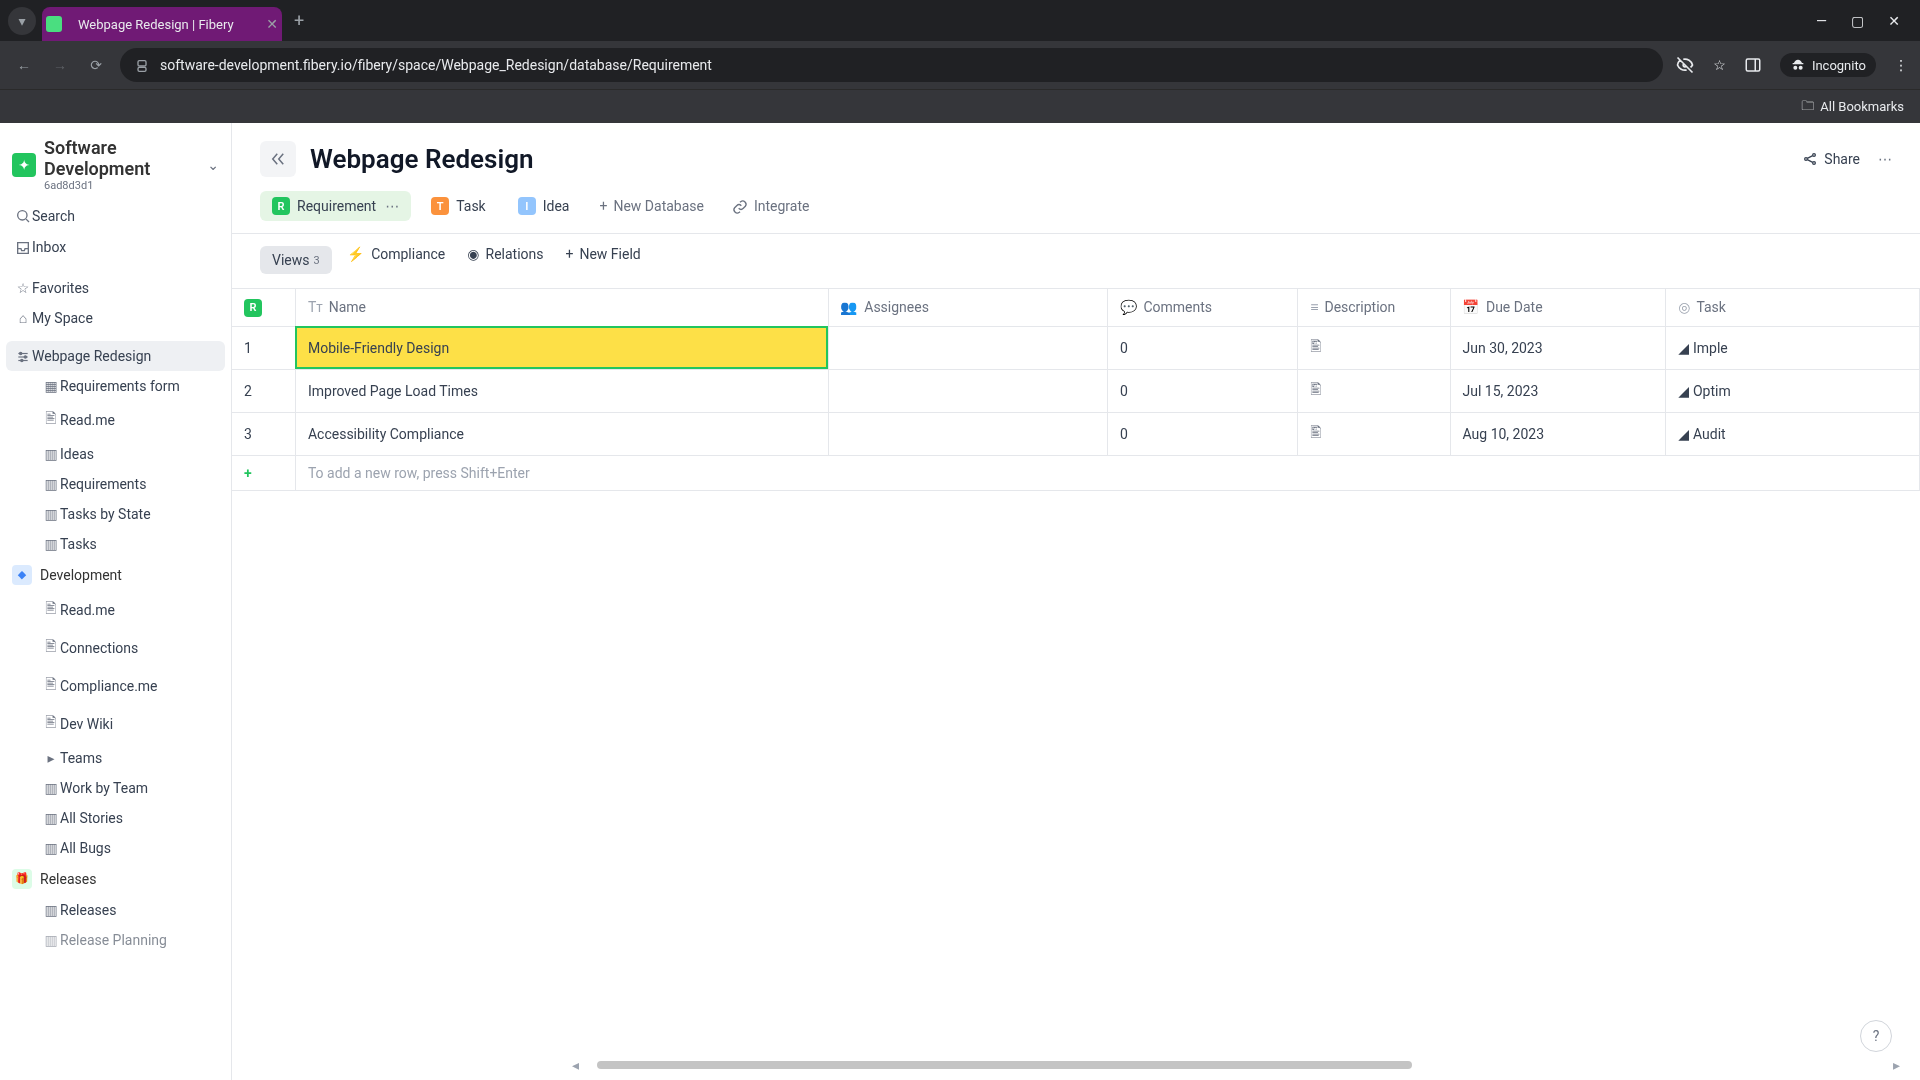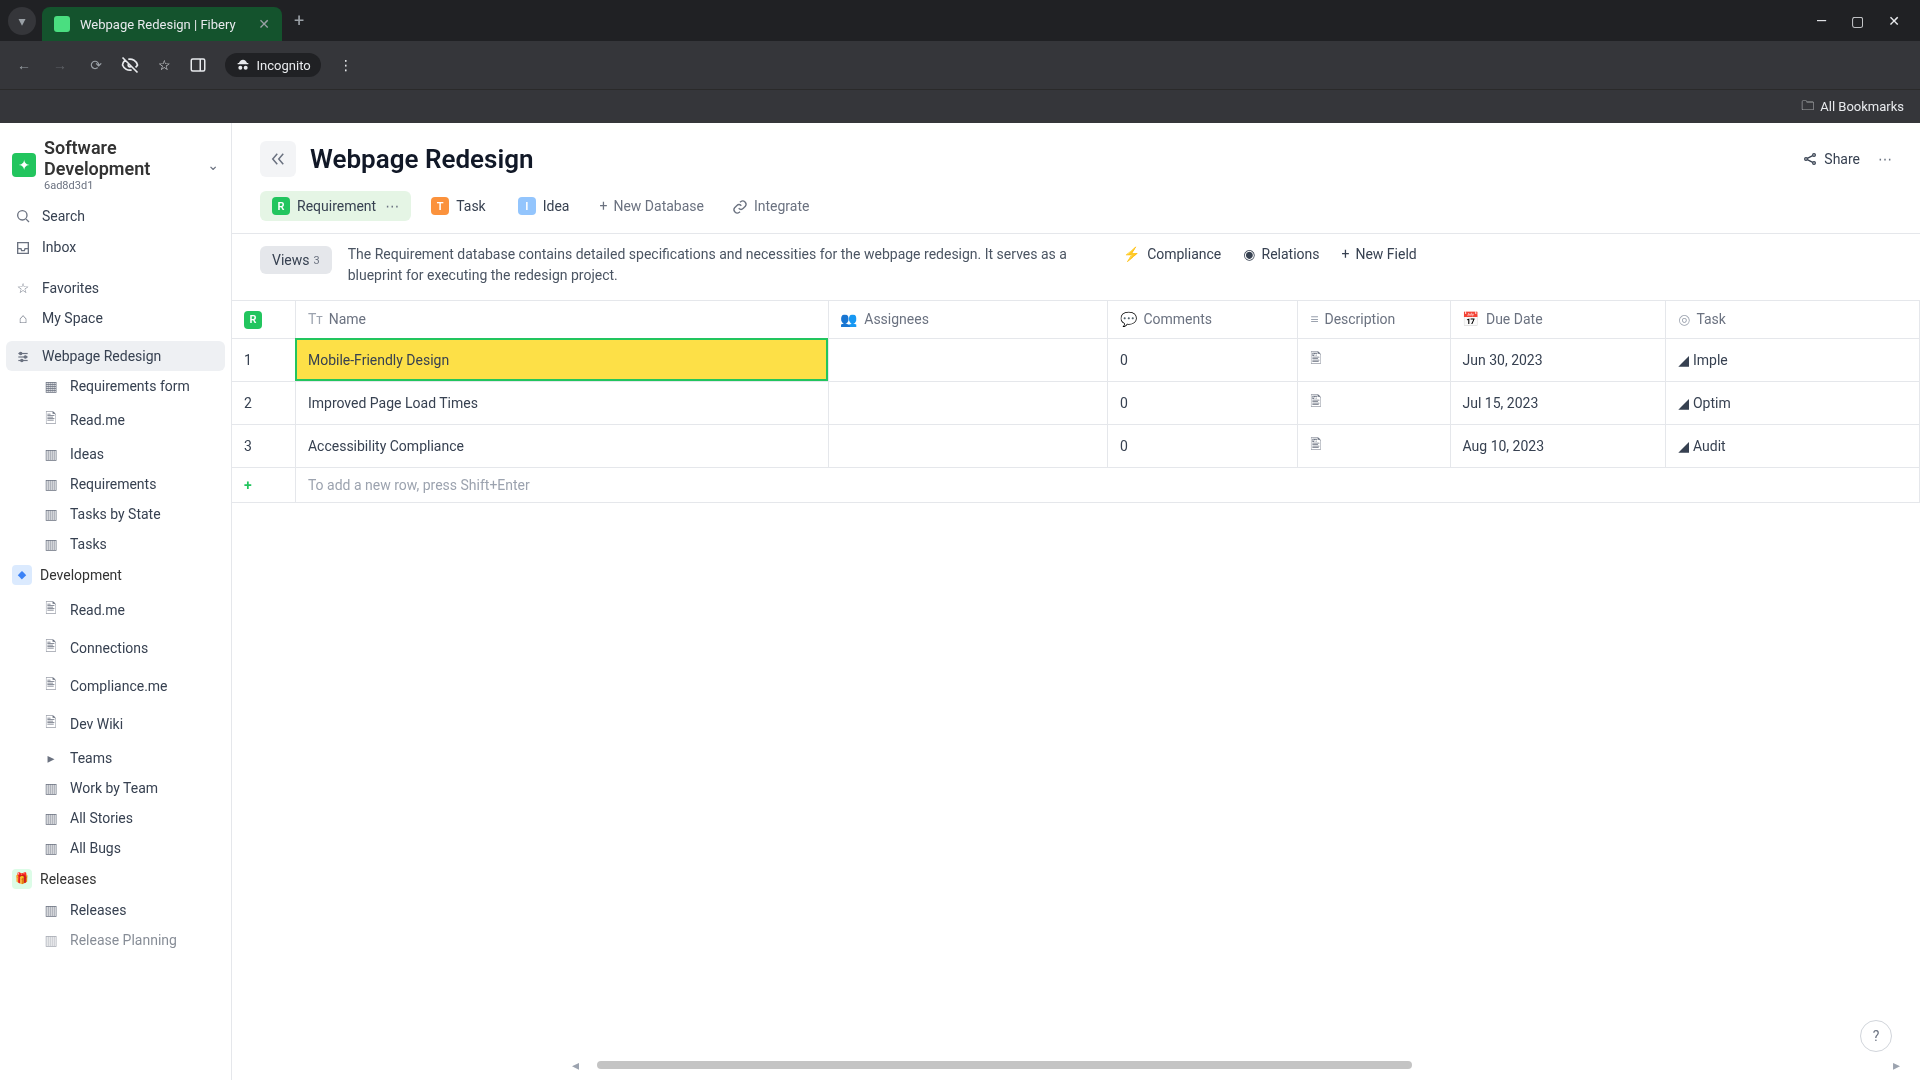--- a/index.html
+++ b/index.html
@@ -1,20 +1,20 @@
 <!DOCTYPE html>
 <html><head>
 <meta charset="utf-8">
 <style>
 *{box-sizing:border-box;margin:0;padding:0;font-family:-apple-system,BlinkMacSystemFont,"Segoe UI",Roboto,sans-serif}
 body{width:1920px;height:1080px;overflow:hidden;background:#2d2d2d;font-size:14px;color:#333}
 .browser-chrome{display:flex;flex-direction:column;height:100%}
 .tab-bar{background:#202124;height:41px;display:flex;align-items:center;padding:0 8px}
 .tab-dropdown{width:28px;height:28px;border-radius:50%;background:#35363a;display:flex;align-items:center;justify-content:center;color:#9aa0a6;margin-right:6px}
-.tab{background:#14532d;border-radius:8px 8px 0 0;height:34px;display:flex;align-items:center;padding:0 12px;gap:10px;margin-top:7px;min-width:240px}
+.tab{background:#701a75;border-radius:8px 8px 0 0;height:34px;display:flex;align-items:center;padding:0 4px;gap:16px;margin-top:7px;min-width:240px}
 .tab .favicon{width:16px;height:16px;background:#4ade80;border-radius:3px;display:inline-block}
 .tab .title{color:#e8eaed;font-size:13px;flex:1}
 .tab .close{color:#9aa0a6;cursor:pointer}
 .new-tab{color:#9aa0a6;margin-left:12px;font-size:18px;cursor:pointer}
 .win-controls{margin-left:auto;display:flex;gap:24px;color:#e8eaed;padding-right:12px}
 .win-controls span{cursor:pointer}
 .addr-bar{background:#35363a;height:48px;display:flex;align-items:center;padding:0 12px;gap:12px}
 .nav-btn{color:#9aa0a6;cursor:pointer;width:24px;text-align:center}
 .url-box{flex:1;background:#202124;border-radius:20px;height:34px;display:flex;align-items:center;padding:0 14px;gap:10px;color:#e8eaed;font-size:14px}
 .url-icon{color:#9aa0a6}
@@ -23,21 +23,21 @@
 .bookmark-bar{background:#35363a;height:34px;display:flex;align-items:center;justify-content:flex-end;padding:0 16px;border-top:1px solid #2a2a2a}
 .bookmark-item{color:#e8eaed;font-size:13px;display:flex;align-items:center;gap:6px}
 .app{flex:1;display:flex;background:#fff;overflow:hidden}
 .sidebar{width:232px;border-right:1px solid #e5e7eb;display:flex;flex-direction:column;padding-top:6px}
 .ws-header{display:flex;align-items:center;padding:8px 12px;gap:8px}
 .ws-icon{width:24px;height:24px;background:#22c55e;border-radius:4px;display:flex;align-items:center;justify-content:center;color:#fff;font-size:14px}
 .ws-text{flex:1}
 .ws-title{font-weight:600;font-size:18px}
 .ws-sub{font-size:11px;color:#6b7280}
 .ws-chevron{color:#6b7280}
-.nav-item{display:flex;align-items:center;gap:10px;padding:7px 14px;color:#374151;cursor:pointer}
+.nav-item{display:flex;align-items:center;padding:7px 14px;color:#374151;cursor:pointer}
 .nav-item.active{background:#eef0f3;border-radius:6px;margin:0 6px;padding-left:8px}
 .nav-item .nicon{width:18px;color:#6b7280;text-align:center}
 .nav-section{margin-top:10px}
 .nav-child{padding-left:42px}
 .nav-space{display:flex;align-items:center;gap:8px;padding:6px 12px;cursor:pointer}
 .space-badge{width:20px;height:20px;border-radius:4px;display:flex;align-items:center;justify-content:center;font-size:11px}
 .main{flex:1;display:flex;flex-direction:column;overflow:hidden;position:relative}
 .page-header{display:flex;align-items:center;padding:18px 28px 14px;gap:14px}
 .collapse-btn{width:36px;height:36px;background:#f3f4f6;border-radius:6px;display:flex;align-items:center;justify-content:center;color:#6b7280;cursor:pointer}
 .page-title{font-size:26px;font-weight:600;color:#111827;flex:1}
@@ -100,20 +100,29 @@
       <span>—</span>
       <span>▢</span>
       <span>✕</span>
     </div>
   </div>
 
   <div class="addr-bar">
     <span class="nav-btn">←</span>
     <span class="nav-btn" style="opacity:.4">→</span>
     <span class="nav-btn">⟳</span>
+    <div class="url-box">
+      <span class="url-icon">
+        <svg width="16" height="16" viewBox="0 0 24 24" fill="none" stroke="currentColor" stroke-width="2">
+            <rect x="6" y="4" width="12" height="8" rx="2"></rect>
+            <rect x="6" y="14" width="12" height="6" rx="2"></rect>
+          </svg>
+      </span>
+      <span>software-development.fibery.io/fibery/space/Webpage_Redesign/database/Requirement</span>
+    </div>
     <div class="addr-right">
       <span>
         <svg width="20" height="20" viewBox="0 0 24 24" fill="none" stroke="currentColor" stroke-width="2">
             <path d="M3 3l18 18M10.6 10.6a2 2 0 102.8 2.8M9.9 5.1A9.5 9.5 0 0121 12c-.6 1-1.4 2-2.4 2.9M6.1 6.1A9.8 9.8 0 003 12a9.5 9.5 0 0011 6"></path>
           </svg>
       </span>
       <span>☆</span>
       <span>
         <svg width="18" height="18" viewBox="0 0 24 24" fill="none" stroke="currentColor" stroke-width="2">
             <rect x="3" y="4" width="18" height="16" rx="2"></rect>
@@ -322,21 +331,20 @@
           </span>
           <span>Integrate</span>
         </div>
       </div>
 
       <div class="toolbar">
         <div class="views-btn">
           <span>Views</span>
           <span class="views-count">3</span>
         </div>
-        <div class="desc-text">The Requirement database contains detailed specifications and necessities for the webpage redesign. It serves as a blueprint for executing the redesign project.</div>
         <div class="tb-right">
           <div class="tb-btn">
             <span>⚡</span>
             <span>Compliance</span>
           </div>
           <div class="tb-btn">
             <span>◉</span>
             <span>Relations</span>
           </div>
           <div class="tb-btn">

